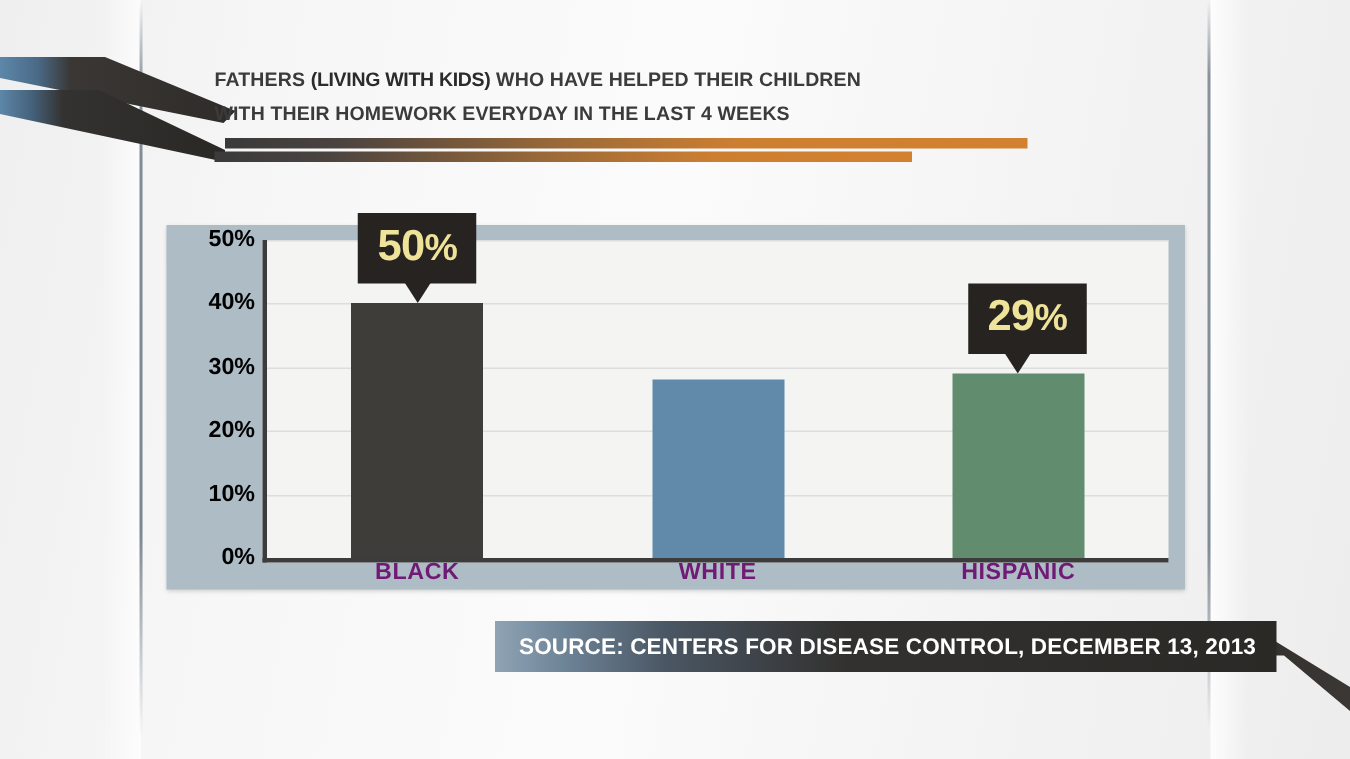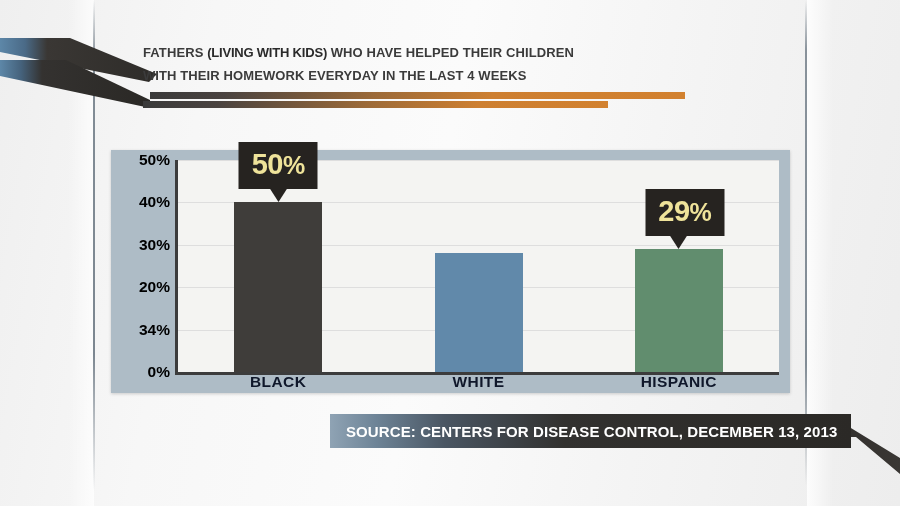--- a/index.html
+++ b/index.html
@@ -188,21 +188,21 @@
     border-top: 14px solid #262320;
   }
 
   
   .xlabel {
     position: absolute;
     top: 223px;
     transform: translateX(-50%);
     font-size: 15.5px;
     font-weight: bold;
-    color: #0f172a;
+    color: #701a75;
     letter-spacing: 0.4px;
     white-space: nowrap;
   }
 
   
   .source {
     position: absolute;
     left: 330px;
     top: 414px;
     height: 34px;
@@ -266,21 +266,21 @@
 
     <div class="plot" id="plot">
         <div class="gridline" style="top: 169.6px;"></div>
         <div class="gridline" style="top: 127.2px;"></div>
         <div class="gridline" style="top: 84.8px;"></div>
         <div class="gridline" style="top: 42.4px;"></div>
         <div class="gridline" style="top: 0px;"></div>
       </div>
     <div id="yticks">
         <div class="ytick" style="top: 222px;">0%</div>
-        <div class="ytick" style="top: 179.6px;">34%</div>
+        <div class="ytick" style="top: 179.6px;">10%</div>
         <div class="ytick" style="top: 137.2px;">20%</div>
         <div class="ytick" style="top: 94.8px;">30%</div>
         <div class="ytick" style="top: 52.4px;">40%</div>
         <div class="ytick" style="top: 10px;">50%</div>
       </div>
     <div class="bars" id="bars">
         <div class="barslot" style="left: 56.1667px; width: 88px;">
           <div class="bar" style="height: 169.6px; background: rgb(63, 61, 58);"></div>
         </div>
         <div class="barslot" style="left: 256.5px; width: 88px;">

